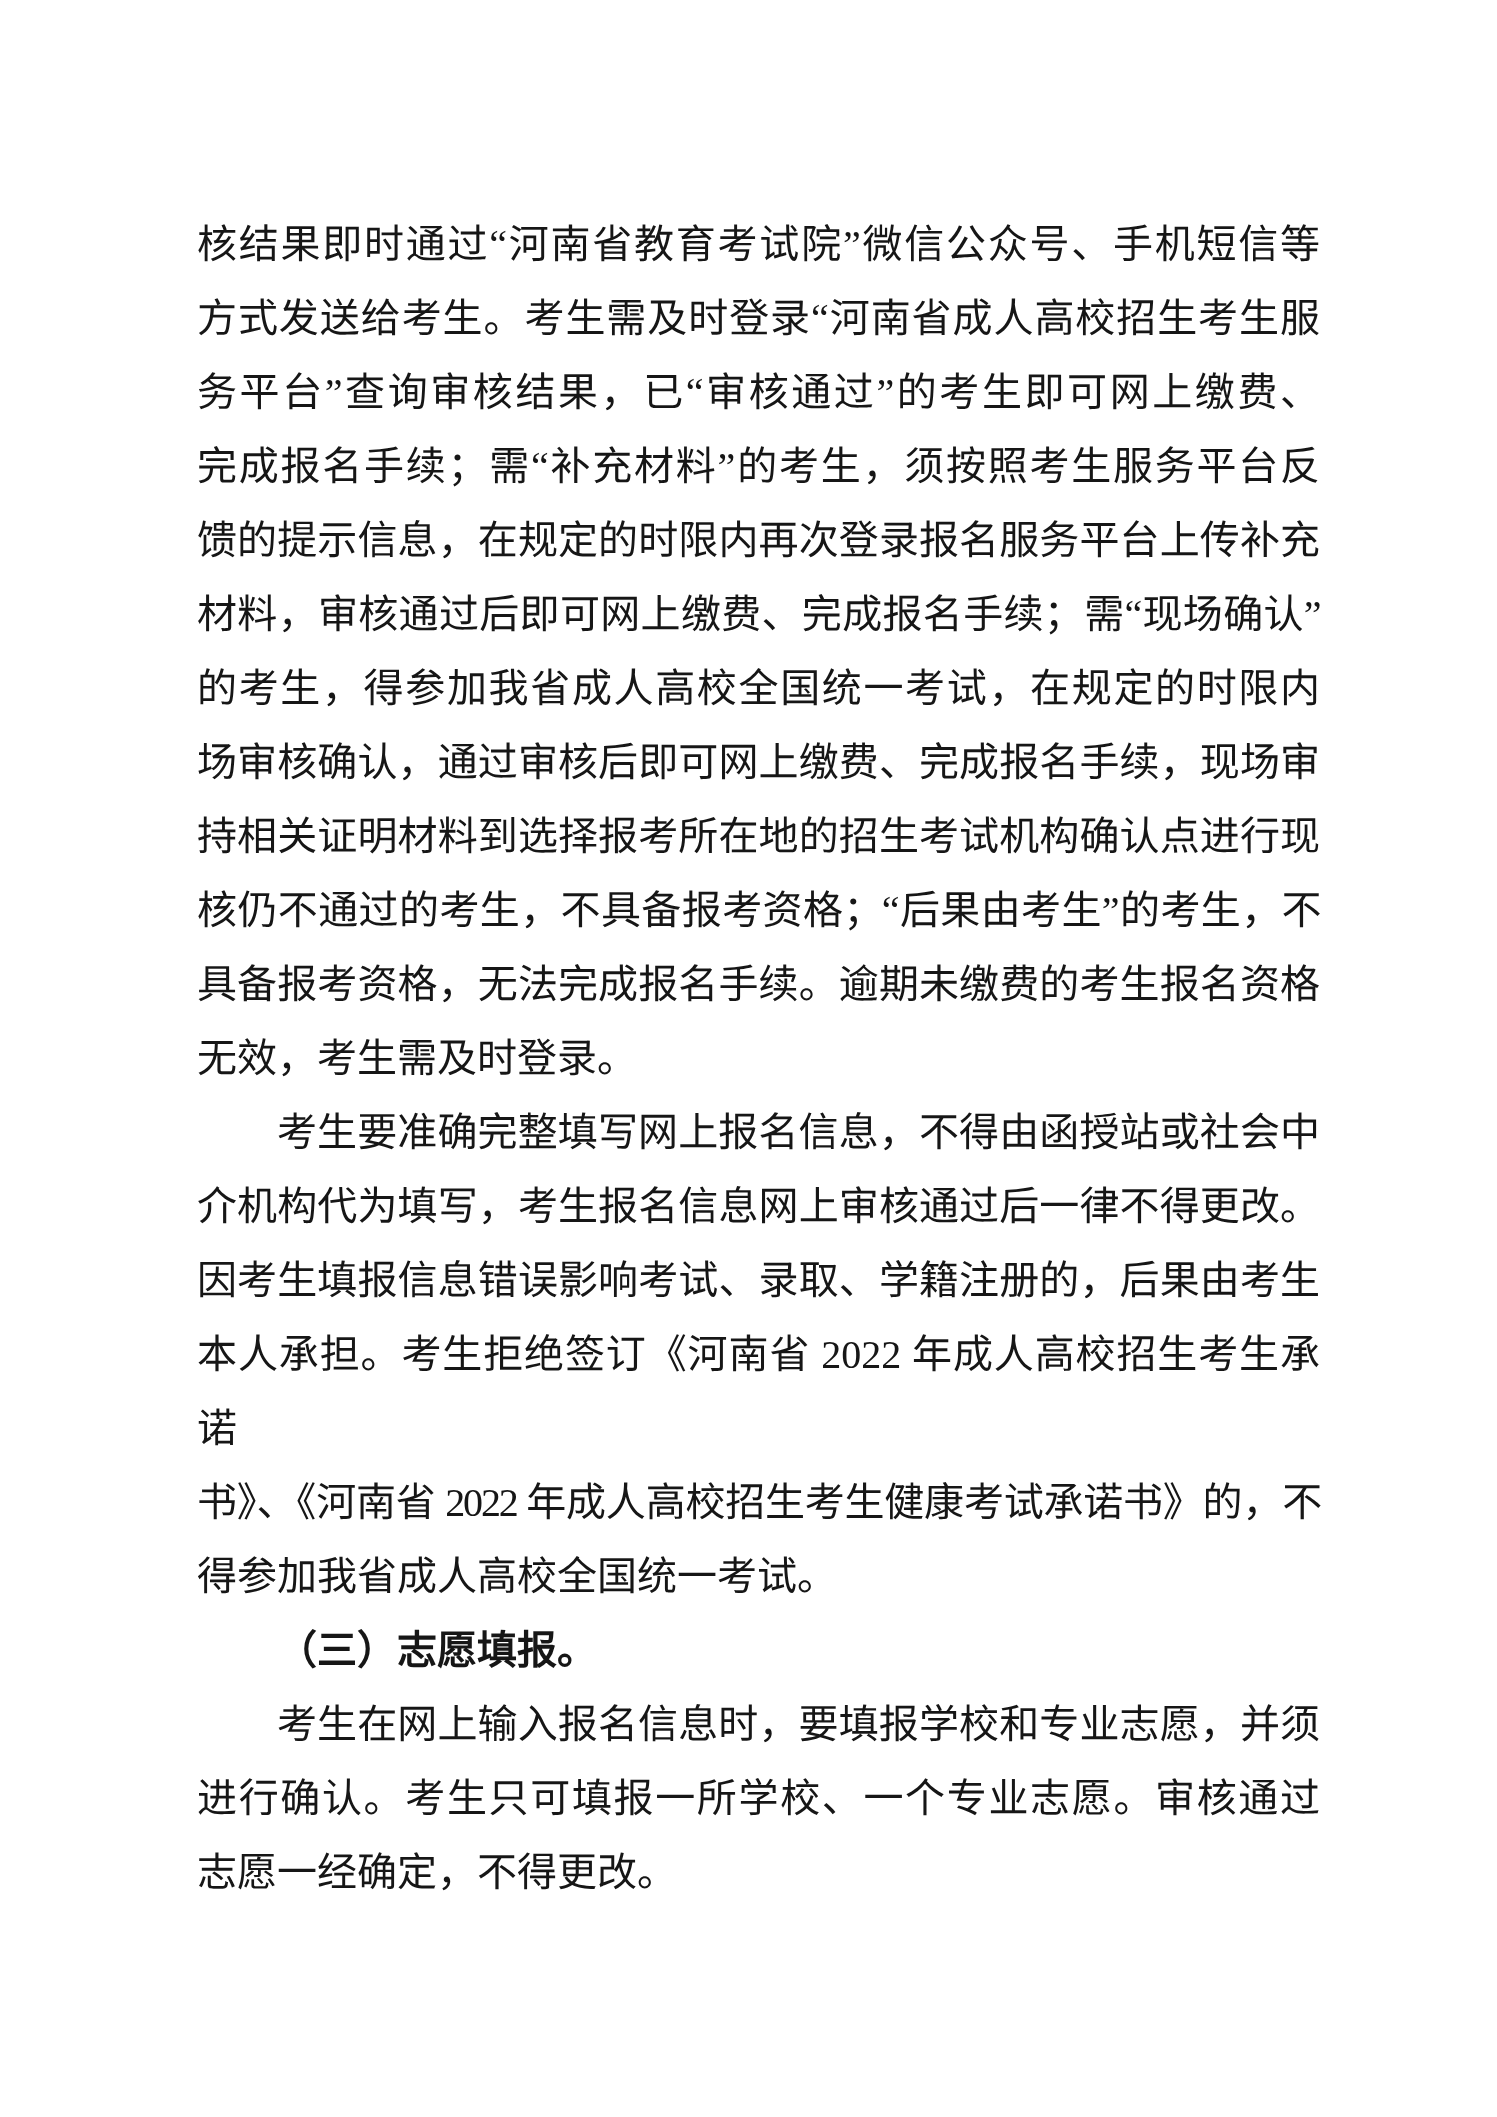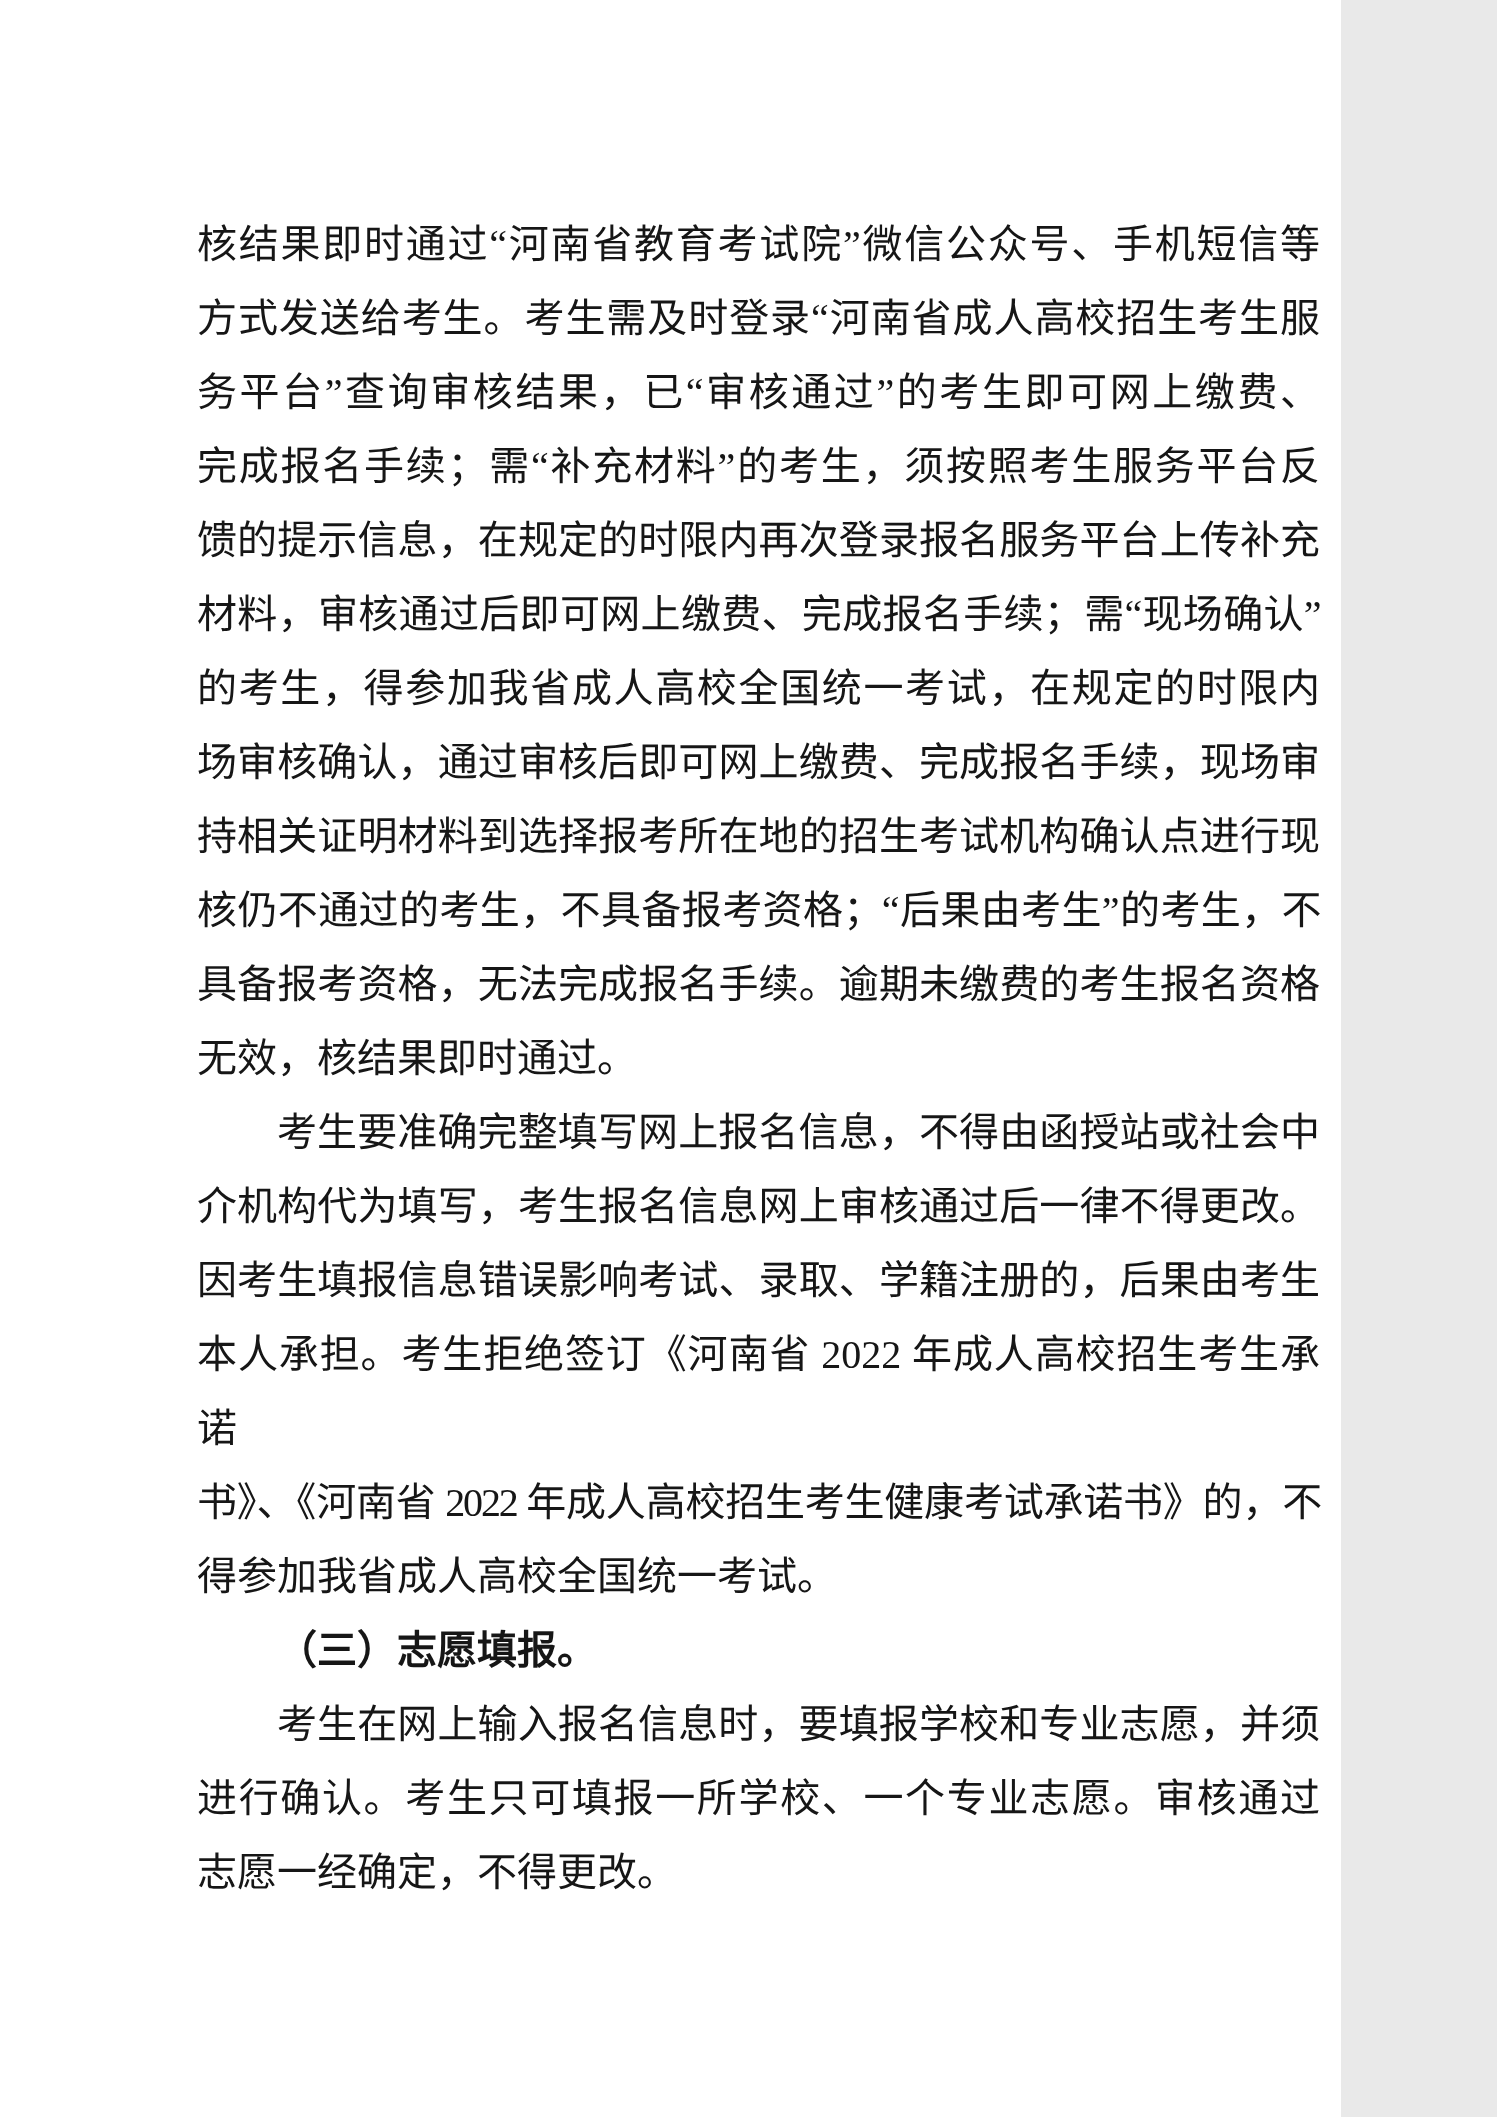--- a/index.html
+++ b/index.html
@@ -5,21 +5,21 @@
 <style>
   html, body { margin: 0; padding: 0; }
   body {
     width: 1497px;
     height: 2117px;
     background: #e9e9e9;
     overflow: hidden;
   }
   .page {
     position: relative;
-    width: 1341px;
+    width: 1497px;
     height: 2117px;
     background: #ffffff;
     color: #161616;
     font-family: "Liberation Serif", "DejaVu Serif", serif;
   }
   .textblock {
     position: absolute;
     left: 197px;
     top: 208px;
     width: 1123px;
@@ -50,21 +50,21 @@
       <div class="ln">方式发送给考生。考生需及时登录“河南省成人高校招生考生服</div>
       <div class="ln">务平台”查询审核结果，已“审核通过”的考生即可网上缴费、</div>
       <div class="ln">完成报名手续；需“补充材料”的考生，须按照考生服务平台反</div>
       <div class="ln">馈的提示信息，在规定的时限内再次登录报名服务平台上传补充</div>
       <div class="ln tight">材料，审核通过后即可网上缴费、完成报名手续；需“现场确认”</div>
       <div class="ln">的考生，得参加我省成人高校全国统一考试，在规定的时限内</div>
       <div class="ln">场审核确认，通过审核后即可网上缴费、完成报名手续，现场审</div>
       <div class="ln">持相关证明材料到选择报考所在地的招生考试机构确认点进行现</div>
       <div class="ln tight">核仍不通过的考生，不具备报考资格；“后果由考生”的考生，不</div>
       <div class="ln">具备报考资格，无法完成报名手续。逾期未缴费的考生报名资格</div>
-      <div class="ln end">无效，核结果即时通过。</div>
+      <div class="ln end">无效，考生需及时登录。</div>
     </div>
 
     <div class="para">
       <div class="ln ind">考生要准确完整填写网上报名信息，不得由函授站或社会中</div>
       <div class="ln">介机构代为填写，考生报名信息网上审核通过后一律不得更改。</div>
       <div class="ln">因考生填报信息错误影响考试、录取、学籍注册的，后果由考生</div>
       <div class="ln">本人承担。考生拒绝签订《河南省 2022 年成人高校招生考生承诺</div>
       <div class="ln tighter">书》、《河南省 2022 年成人高校招生考生健康考试承诺书》的，不</div>
       <div class="ln end">得参加我省成人高校全国统一考试。</div>
     </div>

